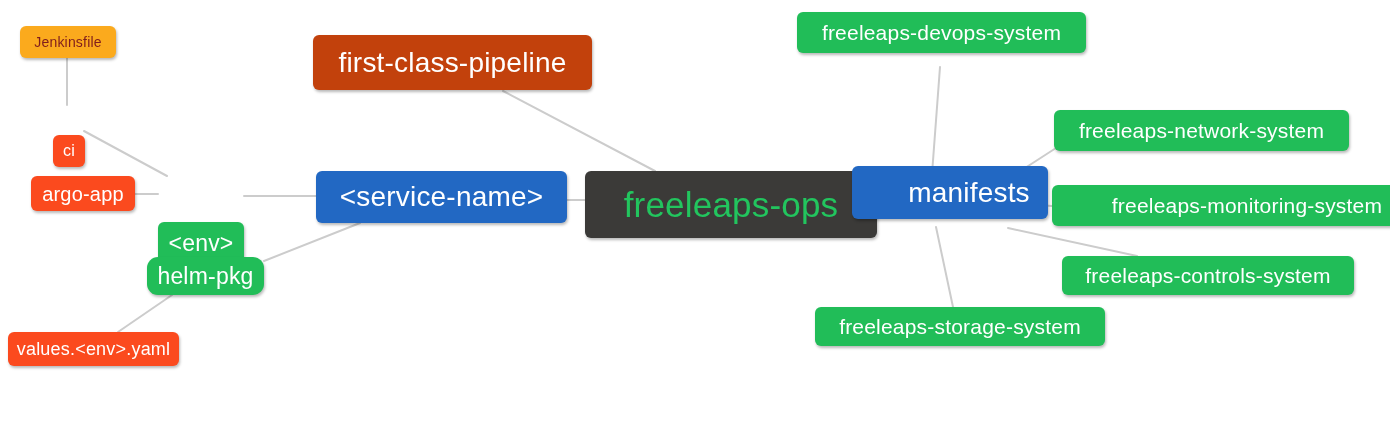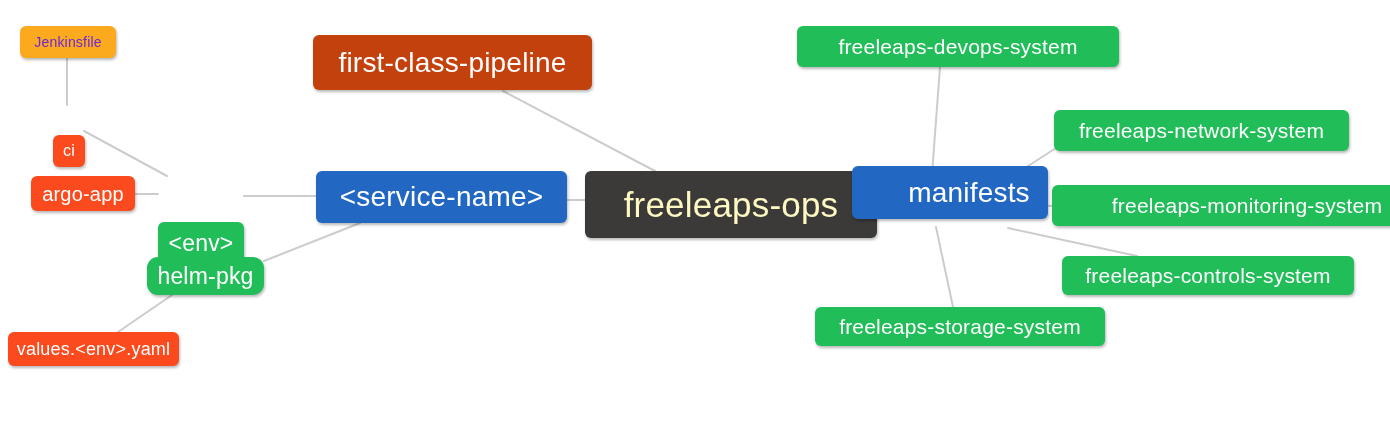--- a/index.html
+++ b/index.html
@@ -52,29 +52,29 @@
       <line x1="503" y1="91" x2="655" y2="171" stroke="#cccccc" stroke-width="2" stroke-linecap="round"></line>
       <line x1="566" y1="200" x2="585" y2="200" stroke="#cccccc" stroke-width="2" stroke-linecap="round"></line>
       <line x1="847" y1="201" x2="852" y2="201" stroke="#cccccc" stroke-width="2" stroke-linecap="round"></line>
       <line x1="932" y1="174" x2="940" y2="67" stroke="#cccccc" stroke-width="2" stroke-linecap="round"></line>
       <line x1="1008" y1="179" x2="1056" y2="148" stroke="#cccccc" stroke-width="2" stroke-linecap="round"></line>
       <line x1="1010" y1="203" x2="1052" y2="206" stroke="#cccccc" stroke-width="2" stroke-linecap="round"></line>
       <line x1="1008" y1="228" x2="1137" y2="256" stroke="#cccccc" stroke-width="2" stroke-linecap="round"></line>
       <line x1="936" y1="227" x2="953" y2="307" stroke="#cccccc" stroke-width="2" stroke-linecap="round"></line>
     </svg>
   <div id="nodes-layer">
-      <div class="node" style="left: 20px; top: 26px; width: 96px; height: 32px; font-size: 14px; background: rgb(251, 170, 29); color: #6d28d9;">Jenkinsfile</div>
+      <div class="node" style="left: 20px; top: 26px; width: 96px; height: 32px; font-size: 14px; background: rgb(251, 170, 29); color: #7f1d1d;">Jenkinsfile</div>
       <div class="node" style="left: 53px; top: 105px; width: 32px; height: 32px; font-size: 16px; background: rgb(251, 74, 30); color: rgb(255, 255, 255); margin-top: 30px;">ci</div>
       <div class="node" style="left: 31px; top: 176px; width: 104px; height: 35px; font-size: 20px; background: rgb(251, 74, 30); color: rgb(255, 255, 255);">argo-app</div>
       <div class="node" style="left: 158px; top: 174px; width: 86px; height: 42px; font-size: 23px; background: rgb(33, 189, 88); color: rgb(255, 255, 255); margin-top: 48px;">&lt;env&gt;</div>
       <div class="node" style="left: 147px; top: 257px; width: 117px; height: 38px; font-size: 23px; background: rgb(33, 189, 88); color: rgb(255, 255, 255); border-radius: 11px;">helm-pkg</div>
       <div class="node" style="left: 8px; top: 332px; width: 171px; height: 34px; font-size: 18px; background: rgb(251, 74, 30); color: rgb(255, 255, 255);">values.&lt;env&gt;.yaml</div>
       <div class="node" style="left: 313px; top: 35px; width: 279px; height: 55px; font-size: 28px; background: #c2410c; color: rgb(255, 255, 255);">first-class-pipeline</div>
       <div class="node" style="left: 316px; top: 171px; width: 251px; height: 52px; font-size: 28px; background: rgb(34, 104, 195); color: rgb(255, 255, 255);">&lt;service-name&gt;</div>
-      <div class="node" style="left: 585px; top: 171px; width: 292px; height: 67px; font-size: 35px; background: rgb(59, 58, 56); color: #fef9c3;">freeleaps-ops</div>
+      <div class="node" style="left: 585px; top: 171px; width: 292px; height: 67px; font-size: 35px; background: rgb(59, 58, 56); color: #22c55e;">freeleaps-ops</div>
       <div class="node" style="left: 852px; top: 166px; width: 158px; height: 53px; font-size: 28px; background: rgb(34, 104, 195); color: rgb(255, 255, 255); padding-left: 38px;">manifests</div>
-      <div class="node" style="left: 797px; top: 26px; width: 322px; height: 41px; font-size: 21px; background: rgb(33, 189, 88); color: rgb(255, 255, 255);">freeleaps-devops-system</div>
+      <div class="node" style="left: 797px; top: 12px; width: 289px; height: 41px; font-size: 21px; background: rgb(33, 189, 88); color: rgb(255, 255, 255);">freeleaps-devops-system</div>
       <div class="node" style="left: 1054px; top: 110px; width: 295px; height: 41px; font-size: 21px; background: rgb(33, 189, 88); color: rgb(255, 255, 255);">freeleaps-network-system</div>
       <div class="node" style="left: 1052px; top: 185px; width: 326px; height: 41px; font-size: 21px; background: rgb(33, 189, 88); color: rgb(255, 255, 255); padding-left: 32px;">freeleaps-monitoring-system</div>
       <div class="node" style="left: 1062px; top: 256px; width: 292px; height: 39px; font-size: 21px; background: rgb(33, 189, 88); color: rgb(255, 255, 255);">freeleaps-controls-system</div>
       <div class="node" style="left: 815px; top: 307px; width: 290px; height: 39px; font-size: 21px; background: rgb(33, 189, 88); color: rgb(255, 255, 255);">freeleaps-storage-system</div>
     </div>
 </div>
 
 </body></html>

